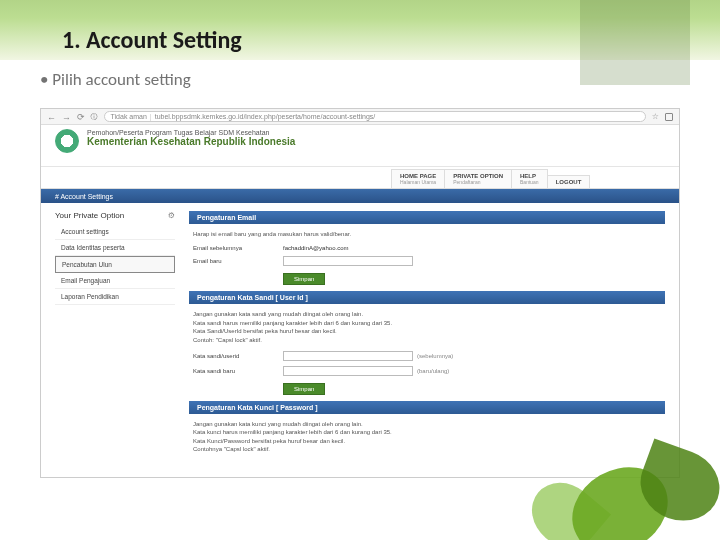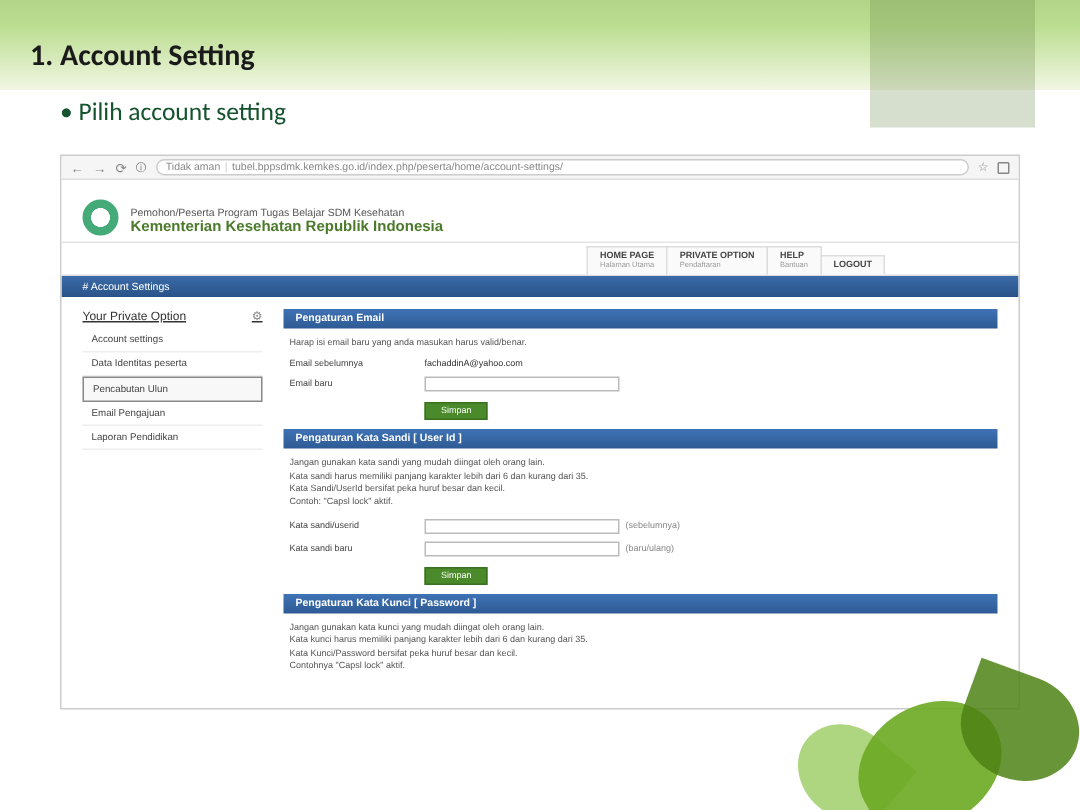--- a/index.html
+++ b/index.html
@@ -4,42 +4,42 @@
 <style>
 * { margin: 0; padding: 0; box-sizing: border-box; }
 body { width: 720px; height: 540px; font-family: Calibri, Arial, sans-serif; background: #fff; overflow: hidden; position: relative; }
 .slide { width: 100%; height: 100%; position: relative; }
 .bg-decoration { position: absolute; top: 0; left: 0; width: 100%; height: 60px; background: linear-gradient(180deg, #7fb838 0%, #8fc748 30%, #e8f0d0 100%); opacity: 0.6; z-index: 0; }
 .bg-building { position: absolute; right: 30px; top: 0; width: 110px; height: 85px; background: #5a7a3a; opacity: 0.25; z-index: 0; }
 .bottom-decoration { position: absolute; bottom: 0; right: 0; width: 180px; height: 120px; z-index: 10; pointer-events: none; }
 .leaf1 { position: absolute; bottom: -10px; right: 50px; width: 100px; height: 80px; background: #6ca821; border-radius: 50% 50% 50% 0; transform: rotate(-30deg); opacity: 0.9; }
 .leaf2 { position: absolute; bottom: 20px; right: 0; width: 80px; height: 70px; background: #4e8314; border-radius: 0 50% 50% 50%; transform: rotate(20deg); opacity: 0.85; }
 .leaf3 { position: absolute; bottom: -5px; right: 120px; width: 70px; height: 60px; background: #8bc34a; border-radius: 50% 0 50% 50%; transform: rotate(40deg); opacity: 0.7; }
-.title { position: relative; padding: 25px 20px 5px; font-size: 20px; font-weight: 800; color: #1a1a1a; z-index: 2; }
-.bullets { position: relative; padding: 10px 40px 10px; font-size: 17px; color: #14532d; z-index: 2; }
+.title { position: relative; padding: 25px 62px 5px; font-size: 24px; font-weight: 800; color: #1a1a1a; z-index: 2; }
+.bullets { position: relative; padding: 10px 40px 10px; font-size: 17px; color: #737373; z-index: 2; }
 .bullets li { list-style: none; margin-bottom: 2px; }
 .screenshot { position: relative; margin: 6px 40px 0; width: 640px; height: 370px; border: 1px solid #ccc; background: #fff; font-family: Arial, sans-serif; font-size: 7px; color: #333; z-index: 2; overflow: hidden; }
 .browser-bar { height: 16px; background: #f5f5f5; border-bottom: 1px solid #ddd; display: flex; align-items: center; padding: 0 6px; gap: 6px; }
 .bb-icon { width: 8px; height: 8px; border: 1px solid #888; border-radius: 1px; }
 .bb-arrow { font-size: 9px; color: #888; }
 .bb-lock { font-size: 7px; color: #666; }
 .bb-url { flex: 1; height: 11px; background: #fff; border: 1px solid #ccc; border-radius: 6px; padding: 0 6px; display: flex; align-items: center; color: #888; }
 .bb-star { font-size: 8px; color: #888; }
-.header-white { height: 42px; background: #fff; display: flex; align-items: flex-end; padding: 4px 14px; gap: 8px; border-bottom: 1px solid #e5e5e5; }
+.header-white { height: 42px; background: #fff; display: flex; align-items: flex-start; padding: 4px 14px; gap: 8px; border-bottom: 1px solid #e5e5e5; }
 .logo { width: 24px; height: 24px; border: 1px solid #4a7; border-radius: 50%; background: radial-gradient(circle, #fff 40%, #4a7 41%); }
 .header-text .ht1 { font-size: 7px; color: #555; }
 .header-text .ht2 { font-size: 10px; font-weight: bold; color: #4a7a2a; }
 .tabs-bar { height: 22px; background: #fff; border-bottom: 1px solid #ddd; display: flex; align-items: flex-end; padding-left: 350px; gap: 0; }
 .tab { padding: 3px 8px; border: 1px solid #ddd; border-bottom: none; margin-right: -1px; font-size: 6px; color: #555; background: #fafafa; }
 .tab .tl { color: #444; font-weight: bold; display: block; }
 .tab .ts { color: #999; font-size: 5px; }
 .blue-banner { height: 14px; background: linear-gradient(180deg, #3a6ba8, #2a5288); color: #fff; display: flex; align-items: center; padding: 0 14px; font-size: 7px; }
 .content-area { display: flex; padding: 8px 14px; gap: 14px; }
 .sidebar { width: 120px; }
-.sidebar-title { font-size: 8px; color: #333; margin-bottom: 4px; display: flex; justify-content: space-between; text-decoration: underline; }
+.sidebar-title { font-size: 8px; color: #333; margin-bottom: 4px; display: flex; justify-content: space-between; }
 .gear { color: #888; }
 .sidebar-item { padding: 4px 6px; border-bottom: 1px solid #eee; font-size: 6.5px; color: #444; }
 .sidebar-item.active { border: 1px solid #888; background: #f8f8f8; }
 .main { flex: 1; }
 .section-header { background: linear-gradient(180deg, #3f73b5, #2d5a94); color: #fff; padding: 3px 8px; font-size: 7px; font-weight: bold; margin-bottom: 4px; }
 .desc-text { font-size: 6px; color: #555; padding: 2px 4px; margin-bottom: 4px; line-height: 1.4; }
 .form-row { display: flex; align-items: center; margin-bottom: 3px; padding: 1px 4px; }
 .form-label { width: 90px; font-size: 6px; color: #444; }
 .form-value { font-size: 6px; color: #333; }
 .form-input { width: 130px; height: 10px; border: 1px solid #bbb; background: #fff; }

